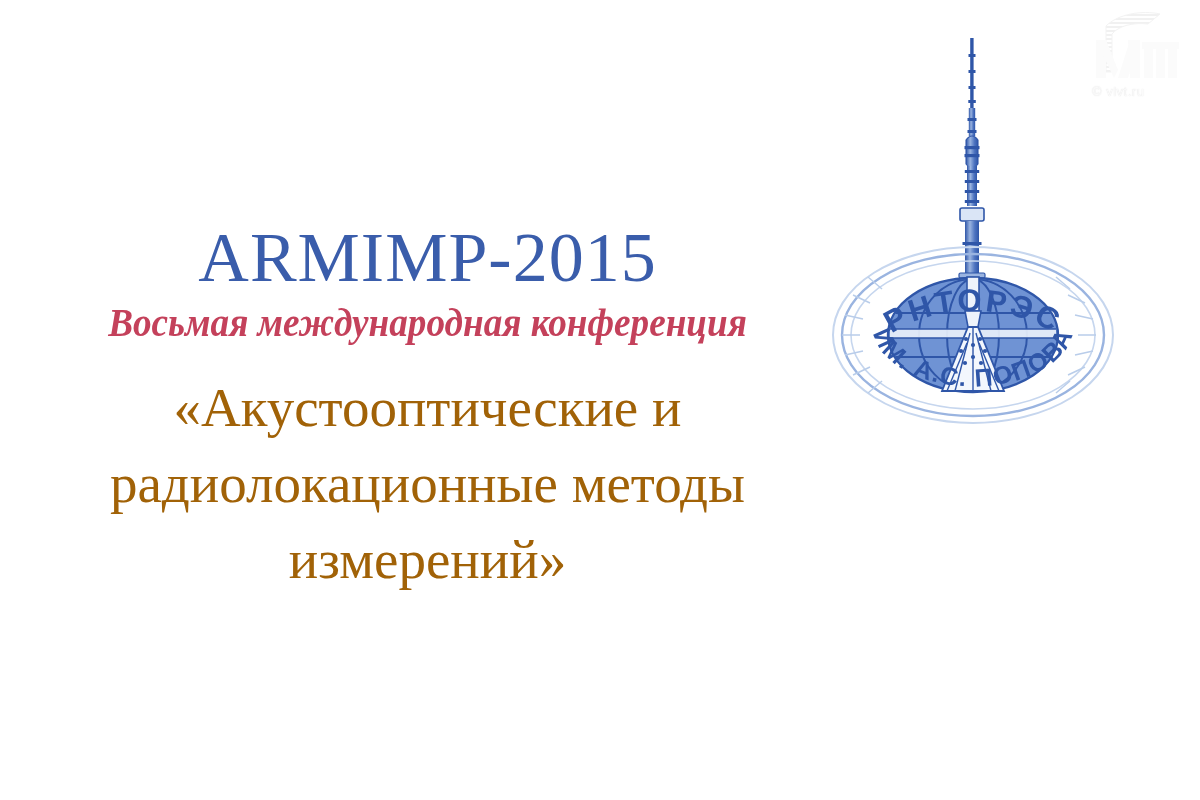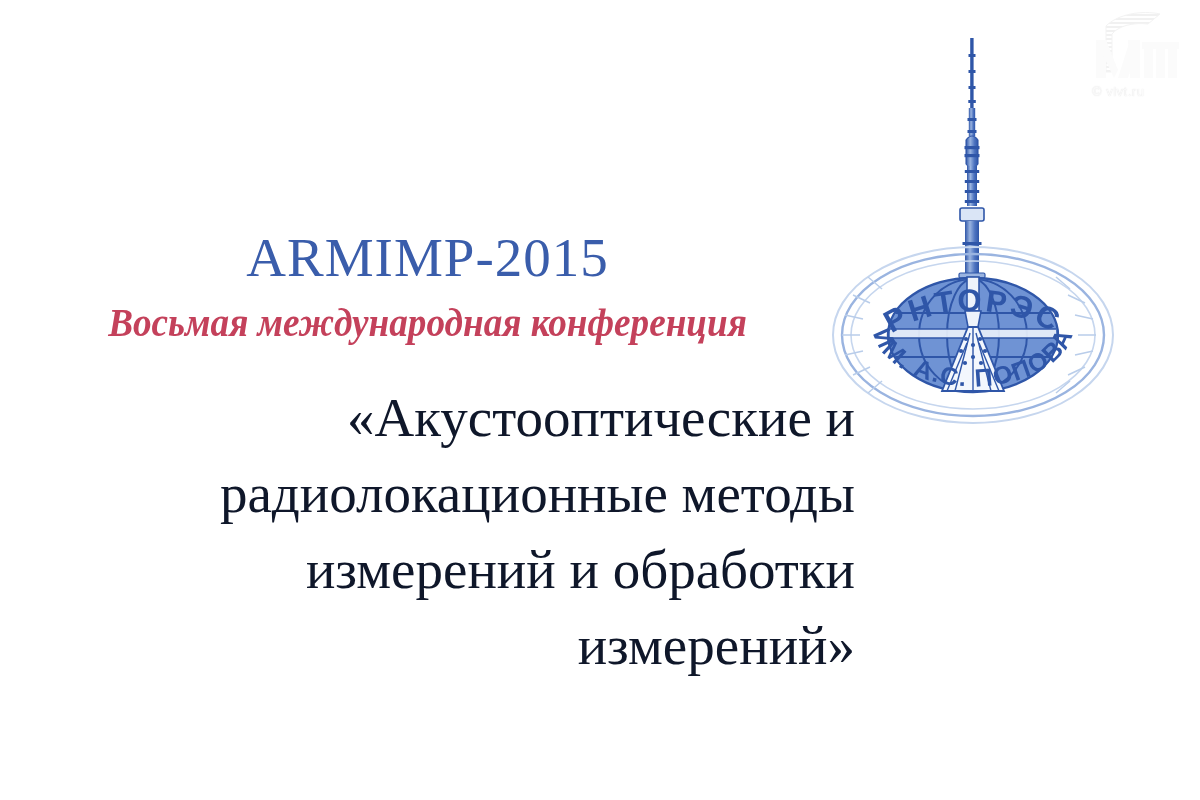--- a/index.html
+++ b/index.html
@@ -57,21 +57,21 @@
   }
 
   #conference-acronym {
     position: absolute;
     left: 0;
     top: 229px;
     width: 855px;
     text-align: center;
     color: #3a5dab;
     font-family: "Liberation Serif", serif;
-    font-size: 55px;
+    font-size: 70px;
     line-height: 58px;
     letter-spacing: 1px;
     white-space: nowrap;
   }
 
   #conference-subtitle {
     position: absolute;
     left: 0;
     top: 300px;
     width: 855px;
@@ -83,24 +83,24 @@
     font-size: 40px;
     line-height: 46px;
     white-space: nowrap;
     transform: scaleX(0.93);
     transform-origin: 50% 50%;
   }
 
   #conference-title {
     position: absolute;
     left: 0;
-    top: 380px;
-    width: 855px;
-    text-align: right;
-    color: #0f172a;
+    top: 370px;
+    width: 855px;
+    text-align: center;
+    color: #a16207;
     font-family: "Liberation Serif", serif;
     font-size: 55px;
     line-height: 76px;
   }
   #conference-title .tline {
     display: block;
     white-space: nowrap;
   }
 
   
@@ -145,21 +145,20 @@
 
   <div id="text-block">
 
     <div id="conference-acronym">ARMIMP-2015</div>
 
     <div id="conference-subtitle">Восьмая международная конференция</div>
 
     <div id="conference-title">
       <span class="tline">«Акустооптические и</span>
       <span class="tline">радиолокационные методы</span>
-      <span class="tline">измерений и обработки</span>
       <span class="tline">измерений»</span>
     </div>
   </div>
 
   <div id="emblem">
     <svg viewBox="0 0 290 470">
       <defs>
         <path id="arcTop" d="M 40 140 A 108 68 0 0 1 250 140" fill="none"></path>
         <path id="arcBottom" d="M 48 118 A 100 60 0 0 0 242 118" fill="none"></path>
         <clipPath id="globeClip">

